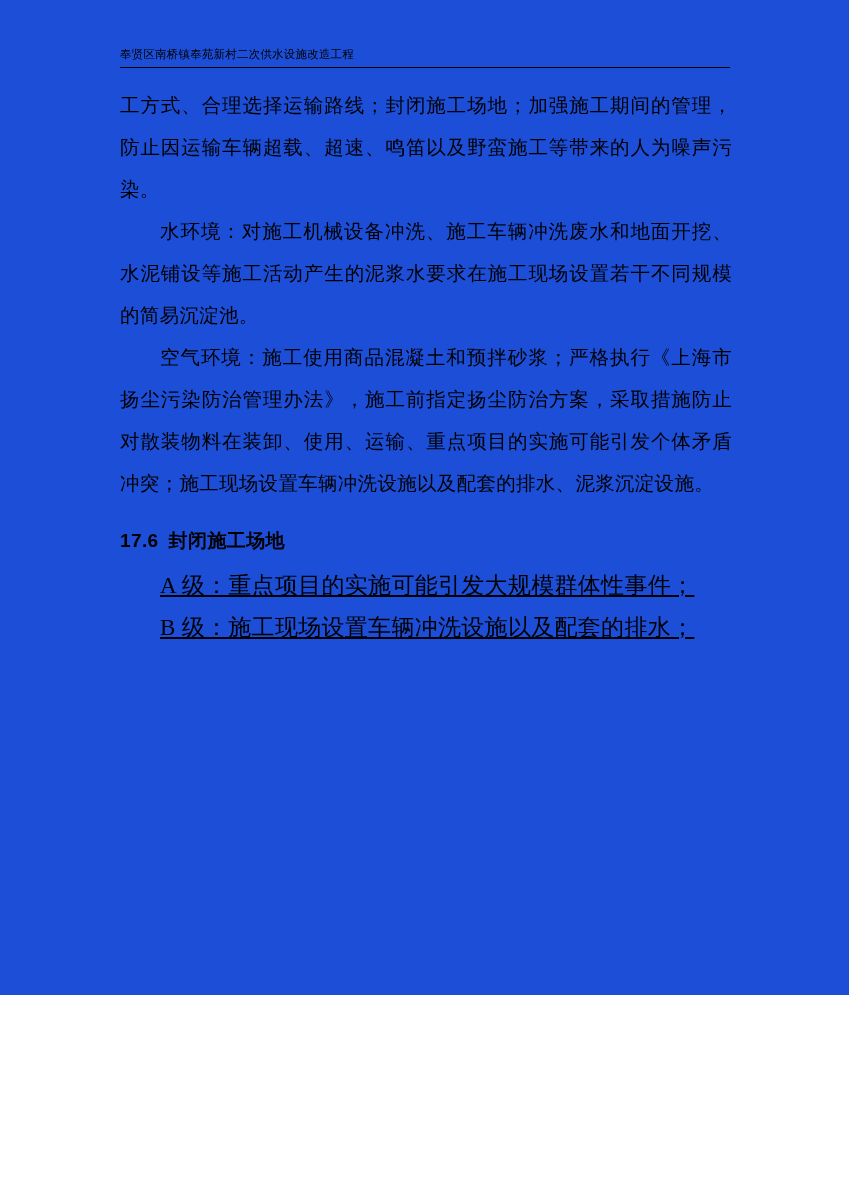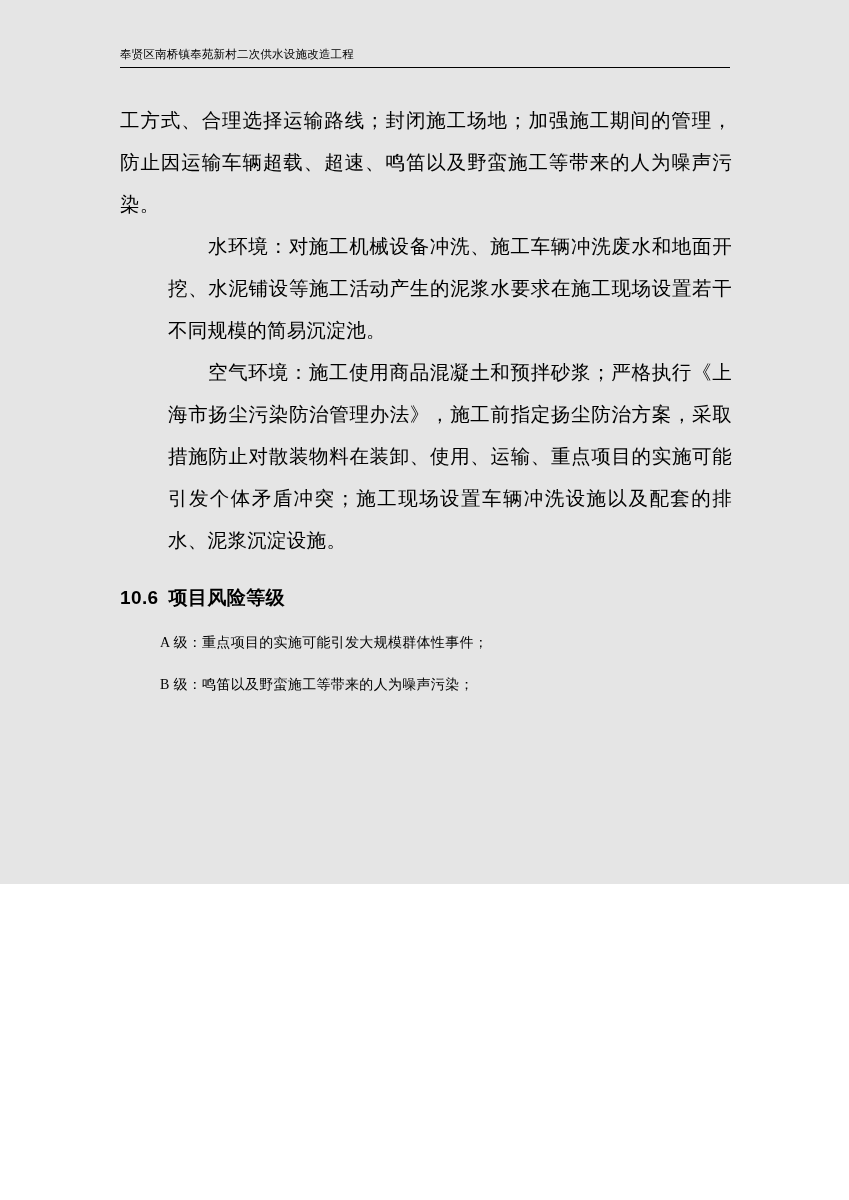--- a/index.html
+++ b/index.html
@@ -7,22 +7,22 @@
     padding: 0;
     background: #ffffff;
   }
   body {
     font-family: "Liberation Serif", "DejaVu Serif", serif;
     color: #000000;
   }
   .page {
     position: relative;
     width: 849px;
-    height: 884px;
-    background: #e5e5e5;
+    height: 995px;
+    background: #1d4ed8;
     box-sizing: border-box;
     overflow: hidden;
   }
   .header {
     position: absolute;
     left: 120px;
     top: 46px;
     width: 610px;
     padding-bottom: 5px;
     border-bottom: 1.2px solid #000000;
@@ -30,52 +30,52 @@
   .header-text {
     font-size: 11.5px;
     line-height: 16px;
     letter-spacing: 0.2px;
     color: #000000;
     white-space: nowrap;
   }
   .content {
     position: absolute;
     left: 120px;
-    top: 100px;
+    top: 85px;
     width: 612px;
   }
   p.body-para {
     margin: 0 0 0 0;
     font-size: 19.5px;
     line-height: 42px;
     text-align: justify;
     text-justify: inter-ideograph;
     letter-spacing: 0.3px;
   }
   p.indent {
     text-indent: 40px;
-    margin-left: 48px;
   }
   h2.section-heading {
     margin: 18px 0 6px 0;
     font-family: "Liberation Sans", "DejaVu Sans", sans-serif;
     font-size: 19px;
     font-weight: bold;
     letter-spacing: 0.4px;
     line-height: 36px;
   }
   h2.section-heading .num {
     margin-right: 10px;
   }
   .list-para {
     margin: 0;
-    font-size: 14px;
+    font-size: 23px;
     line-height: 42px;
     text-indent: 40px;
     letter-spacing: 0.3px;
+    text-decoration: underline;
   }
   .footer {
     position: absolute;
     left: 0;
     top: 1104px;
     width: 849px;
     text-align: right;
   }
   .footer-num {
     font-family: "Liberation Sans", "DejaVu Sans", sans-serif;
@@ -94,26 +94,26 @@
 
   <div class="content">
 
     <p class="body-para">工方式、合理选择运输路线；封闭施工场地；加强施工期间的管理，防止因运输车辆超载、超速、鸣笛以及野蛮施工等带来的人为噪声污染。</p>
 
     <p class="body-para indent">水环境：对施工机械设备冲洗、施工车辆冲洗废水和地面开挖、水泥铺设等施工活动产生的泥浆水要求在施工现场设置若干不同规模的简易沉淀池。</p>
 
     <p class="body-para indent">空气环境：施工使用商品混凝土和预拌砂浆；严格执行《上海市扬尘污染防治管理办法》，施工前指定扬尘防治方案，采取措施防止对散装物料在装卸、使用、运输、重点项目的实施可能引发个体矛盾冲突；施工现场设置车辆冲洗设施以及配套的排水、泥浆沉淀设施。</p>
 
     <h2 class="section-heading">
-      <span class="num">10.6</span><span>项目风险等级</span>
+      <span class="num">17.6</span><span>封闭施工场地</span>
     </h2>
 
 
     <p class="list-para">A 级：重点项目的实施可能引发大规模群体性事件；</p>
-    <p class="list-para">B 级：鸣笛以及野蛮施工等带来的人为噪声污染；</p>
+    <p class="list-para">B 级：施工现场设置车辆冲洗设施以及配套的排水；</p>
 
   </div>
 
   <div class="footer">
     <span class="footer-num">74</span>
   </div>
 
 </div>
 
 </body></html>

